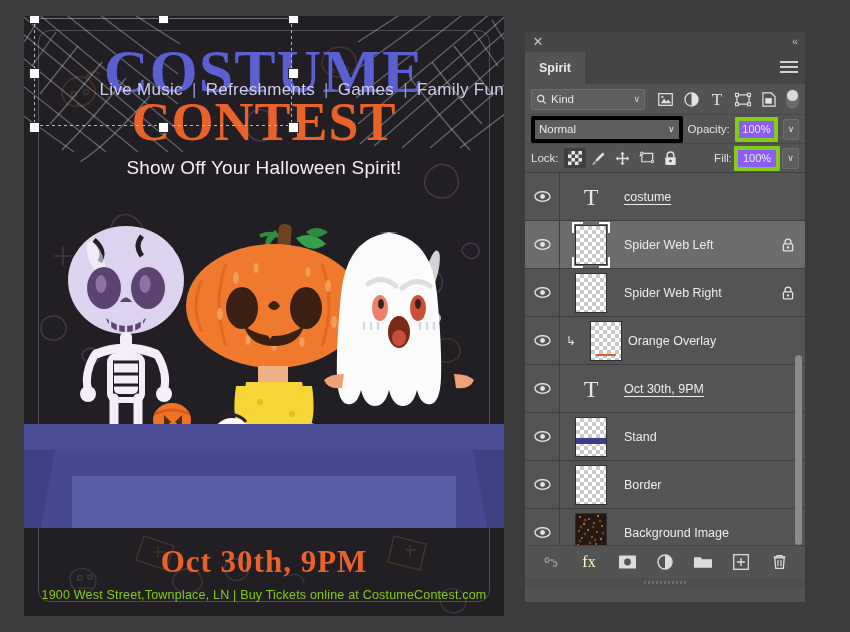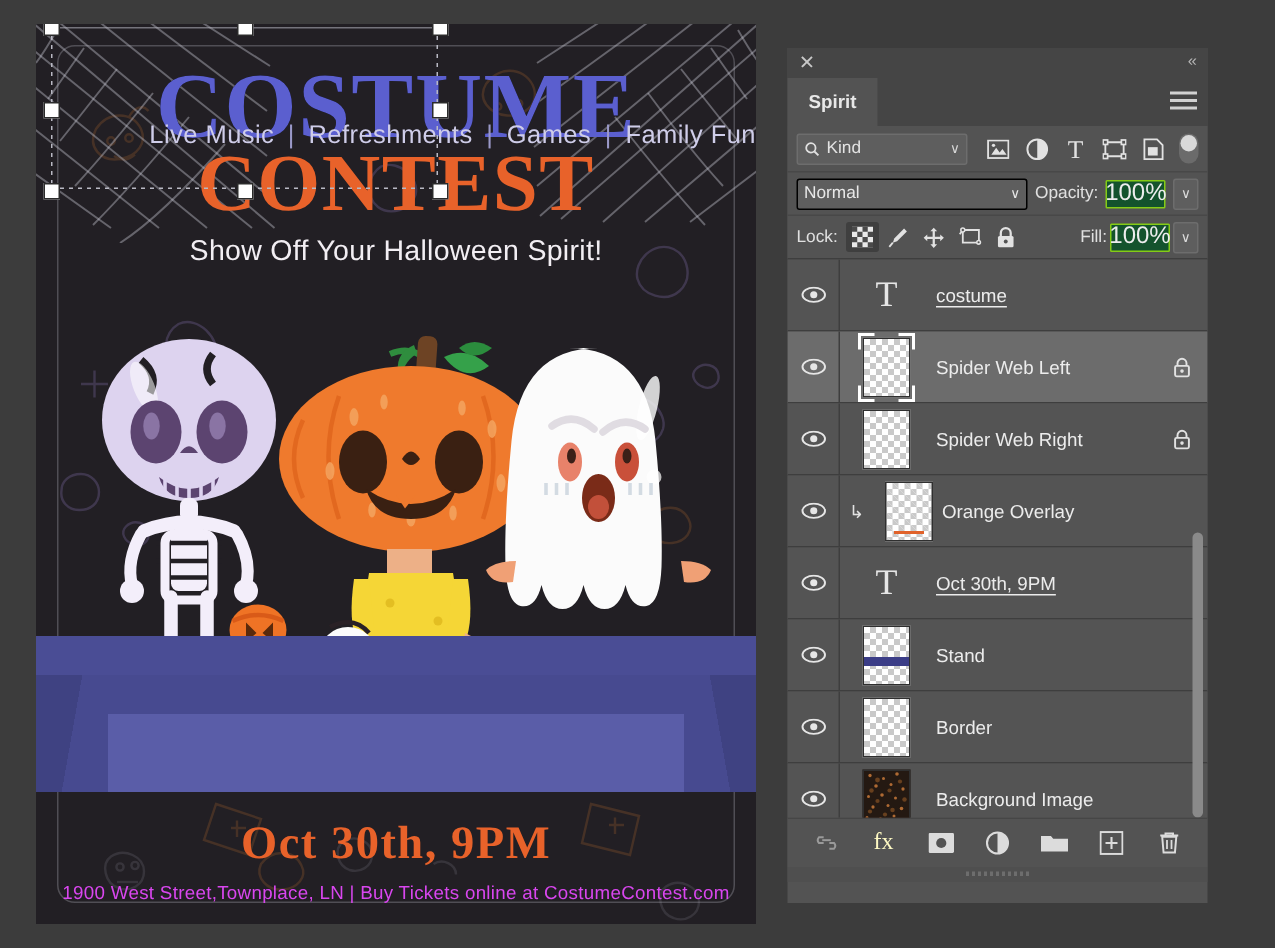--- a/index.html
+++ b/index.html
@@ -43,21 +43,21 @@
       background:linear-gradient(260deg,#3f4282 0 50%,transparent 50%);}
   .stand-plate{position:absolute;left:48px;right:48px;top:52px;height:52px;background:#5a5da8;}
   .stand-text{position:absolute;left:0;right:0;top:64px;text-align:right;
       font-size:17px;color:#cfcde9;letter-spacing:.3px;}
   .stand-text .bar{color:#9a99c8;padding:0 4px;}
 
   .date-line{position:absolute;left:0;right:0;top:528px;text-align:center;
      font-family:"Liberation Serif", serif;font-weight:bold;color:#e8622a;
      font-size:31px;letter-spacing:1px;}
   .addr-line{position:absolute;left:0;right:0;top:572px;text-align:center;
-     color:#d946ef;font-size:12.5px;letter-spacing:.2px;}
+     color:#84cc16;font-size:12.5px;letter-spacing:.2px;}
 
   
   .sel-box{position:absolute;left:10px;top:2px;width:258px;height:108px;pointer-events:none;}
   .sel-line-v{position:absolute;left:0;top:0;width:1px;height:108px;
      background:repeating-linear-gradient(to bottom,#b9b9c4 0 3px,transparent 3px 6px);}
   .sel-line-h{position:absolute;left:0;bottom:0;width:258px;height:1px;
      background:repeating-linear-gradient(to right,#b9b9c4 0 3px,transparent 3px 6px);}
   .sel-line-top{position:absolute;left:0;top:0;width:258px;height:1px;background:rgba(185,185,196,.55);}
   .sel-line-right{position:absolute;right:0;top:0;width:1px;height:108px;
      background:repeating-linear-gradient(to bottom,#b9b9c4 0 3px,transparent 3px 6px);}
@@ -81,26 +81,26 @@
         display:flex;align-items:center;padding:0 4px;color:#e3e3e3;font-size:11.5px;gap:4px;}
   .kind .cv{margin-left:auto;font-size:9px;color:#d8d8d8;}
   .ficons{display:flex;align-items:center;gap:0;margin-left:7px;}
   .ficon{width:26px;height:22px;display:flex;align-items:center;justify-content:center;}
   .toggle-pill{width:13px;height:20px;border-radius:7px;background:#6b6b6b;margin-left:4px;position:relative;}
   .toggle-pill::after{content:"";position:absolute;left:1px;top:1px;width:11px;height:11px;
      border-radius:50%;background:#d9d9d9;}
 
   .blendrow{height:28px;background:#535353;display:flex;align-items:center;padding:0 6px;gap:5px;
             border-bottom:1px solid #484848;}
-  .blend-sel{width:146px;height:19px;background:#5e5e5e;border:1px solid #000000;border-radius:2px;
+  .blend-sel{width:146px;height:19px;background:#5e5e5e;border:4px solid #000000;border-radius:2px;
      display:flex;align-items:center;padding:0 4px;color:#e8e8e8;font-size:11.5px;}
   .blend-sel .cv{margin-left:auto;font-size:9px;}
   .lbl{color:#e0e0e0;font-size:11.5px;}
-  .num{width:38px;height:17px;background:#14532d;border:1px solid #84cc16;color:#ededed;
-       font-size:16px;display:flex;align-items:center;justify-content:center;border-radius:1px;}
+  .num{width:38px;height:17px;background:#8b5cf6;border:4px solid #84cc16;color:#ededed;
+       font-size:11px;display:flex;align-items:center;justify-content:center;border-radius:1px;}
   .cvbtn{width:15px;height:19px;background:#5e5e5e;border:1px solid #6d6d6d;border-radius:2px;
         display:flex;align-items:center;justify-content:center;color:#ddd;font-size:9px;}
 
   .lockrow{height:28px;background:#535353;display:flex;align-items:center;padding:0 6px;gap:2px;
            border-bottom:1px solid #3e3e3e;}
   .lockicon{width:22px;height:20px;display:flex;align-items:center;justify-content:center;}
   .lockicon.active{background:#3f3f3f;border-radius:2px;}
 
   .layerlist{position:relative;height:372px;background:#4a4a4a;overflow:hidden;}
   .lrow{position:relative;height:47px;display:flex;align-items:center;

